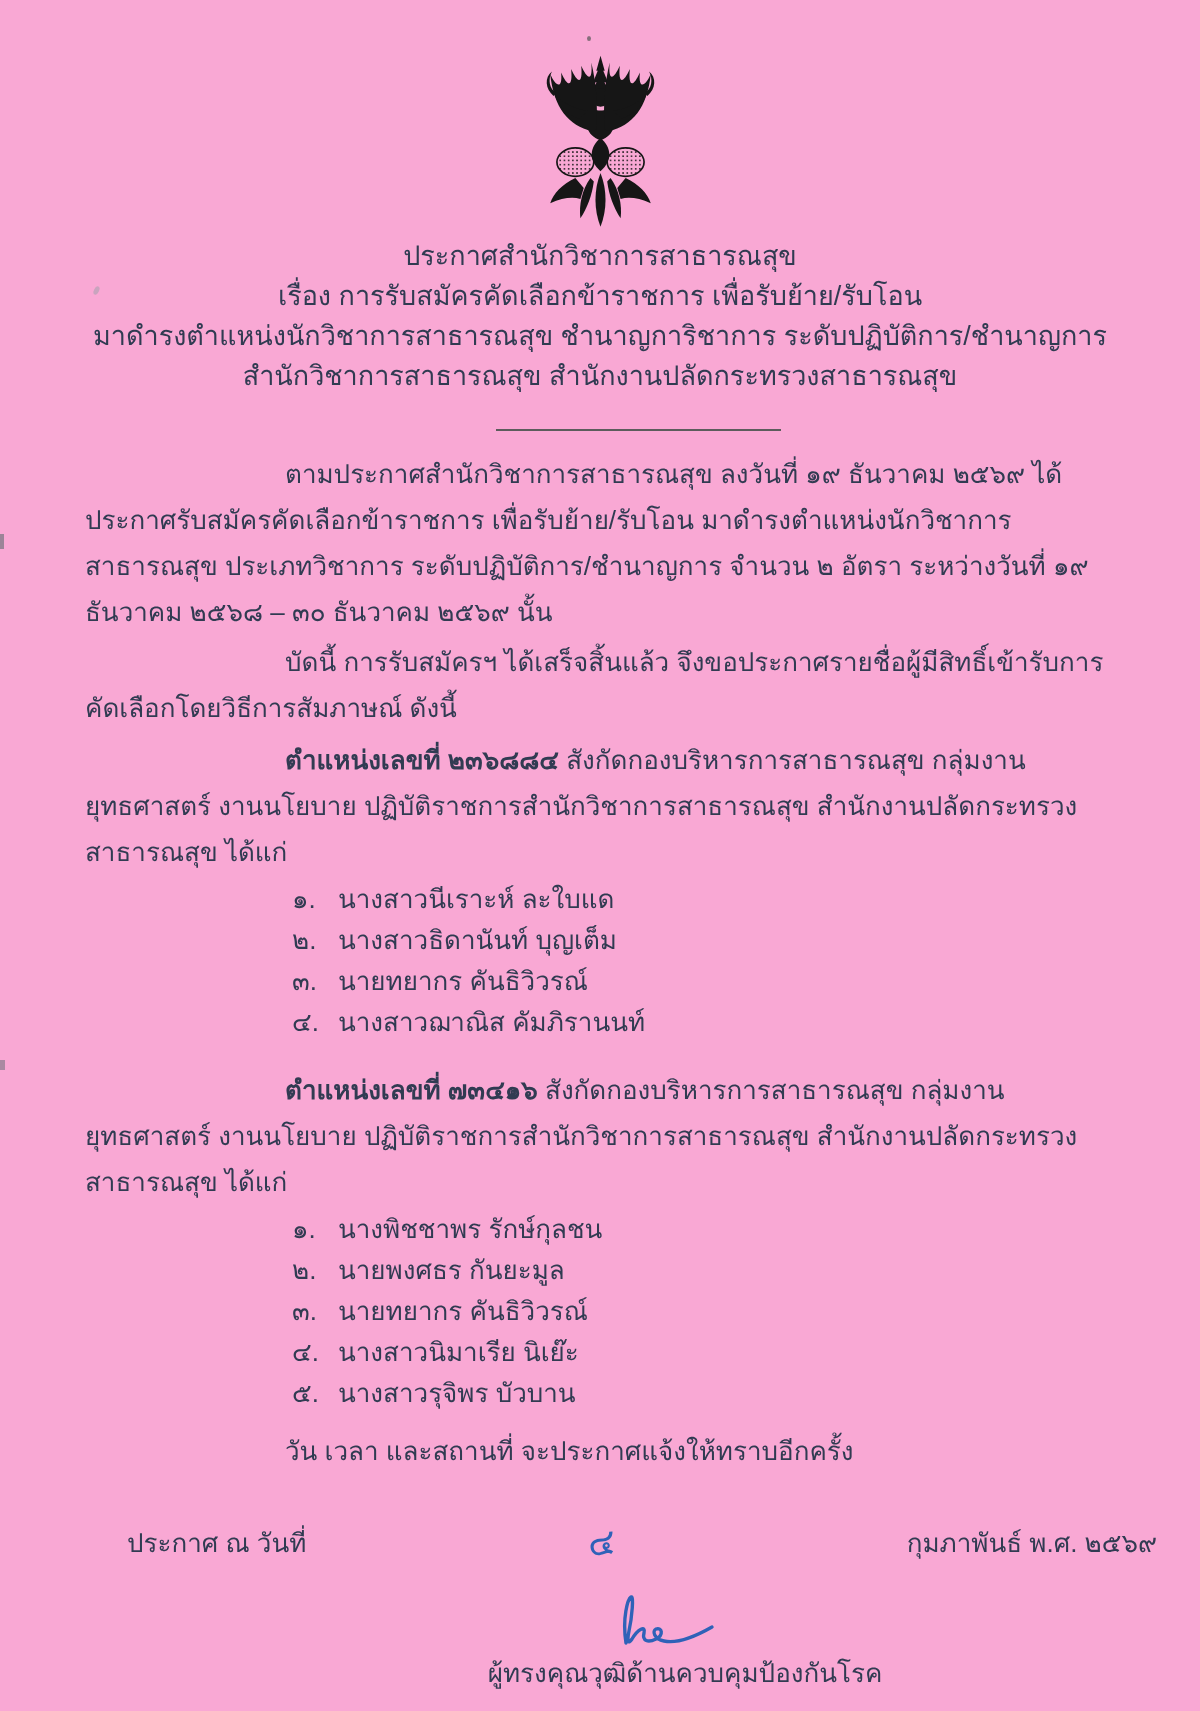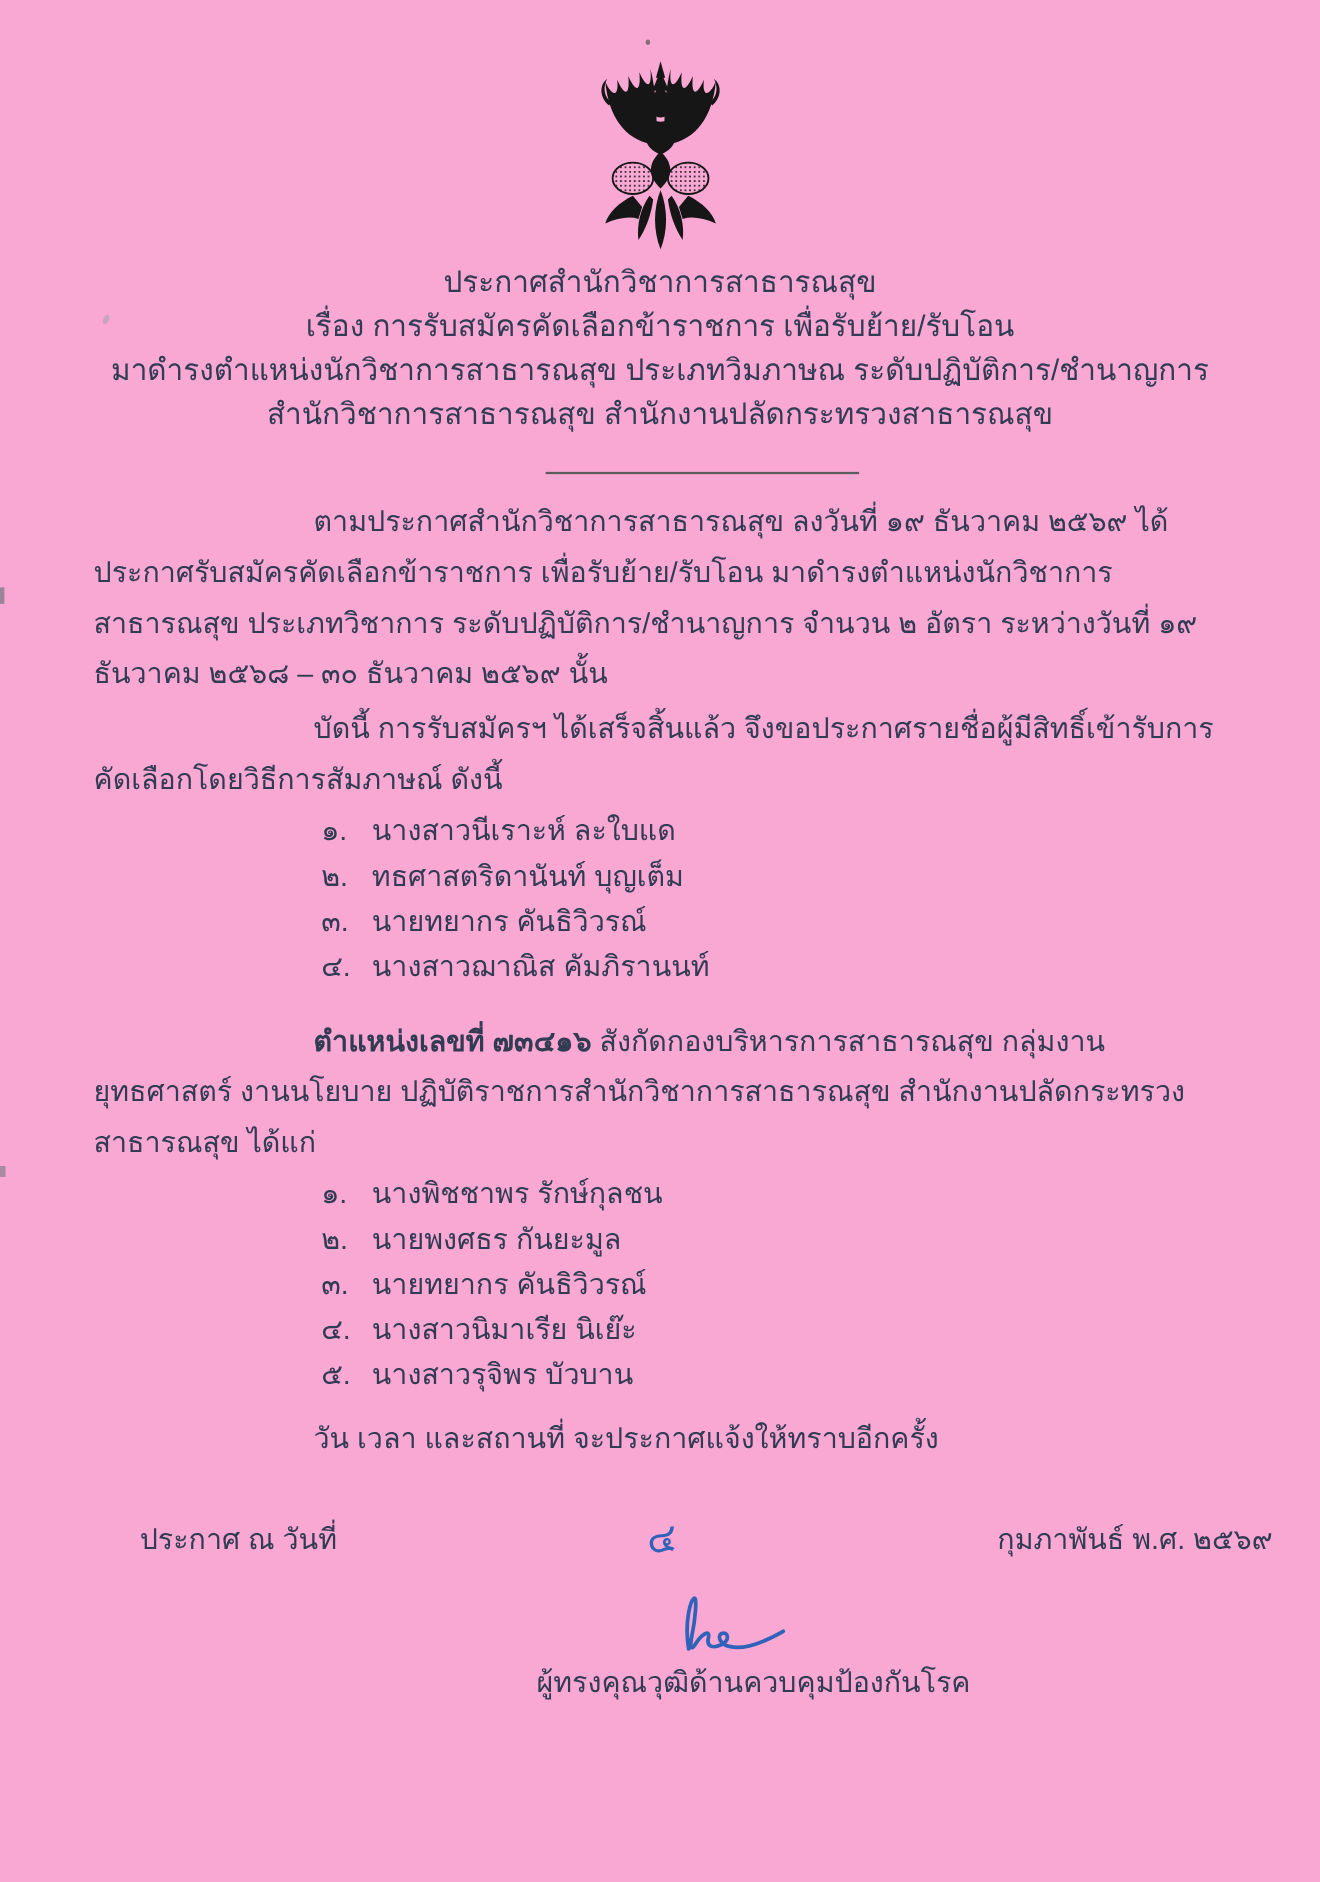--- a/index.html
+++ b/index.html
@@ -96,41 +96,42 @@
         <path d="M100 142 C92 162 92 186 100 206 C108 186 108 162 100 142 Z"></path>
         <path d="M88 148 C78 162 74 180 76 196 C84 184 90 168 92 152 Z"></path>
         <path d="M112 148 C122 162 126 180 124 196 C116 184 110 168 108 152 Z"></path>
       </g>
     </svg>
   </div>
 
   <div class="title-block">
     <div class="title-line">ประกาศสำนักวิชาการสาธารณสุข</div>
     <div class="title-line">เรื่อง การรับสมัครคัดเลือกข้าราชการ เพื่อรับย้าย/รับโอน</div>
-    <div class="title-line">มาดำรงตำแหน่งนักวิชาการสาธารณสุข ประเภทวิมภาษณ ระดับปฏิบัติการ/ชำนาญการ</div>
+    <div class="title-line">มาดำรงตำแหน่งนักวิชาการสาธารณสุข ชำนาญการิชาการ ระดับปฏิบัติการ/ชำนาญการ</div>
     <div class="title-line">สำนักวิชาการสาธารณสุข สำนักงานปลัดกระทรวงสาธารณสุข</div>
   </div>
 
   <hr class="divider">
 
   <div class="content">
 
     <p class="p-indent p1">ตามประกาศสำนักวิชาการสาธารณสุข ลงวันที่ ๑๙ ธันวาคม ๒๕๖๙ ได้ประกาศรับสมัครคัดเลือกข้าราชการ เพื่อรับย้าย/รับโอน มาดำรงตำแหน่งนักวิชาการสาธารณสุข ประเภทวิชาการ ระดับปฏิบัติการ/ชำนาญการ จำนวน ๒ อัตรา ระหว่างวันที่ ๑๙ ธันวาคม ๒๕๖๘ – ๓๐ ธันวาคม ๒๕๖๙ นั้น</p>
 
     <p class="p-indent p2">บัดนี้ การรับสมัครฯ ได้เสร็จสิ้นแล้ว จึงขอประกาศรายชื่อผู้มีสิทธิ์เข้ารับการคัดเลือกโดยวิธีการสัมภาษณ์ ดังนี้</p>
 
+    <p class="p-indent pos-heading"><span class="pos-label">ตำแหน่งเลขที่ ๒๓๖๘๘๔</span><span> สังกัดกองบริหารการสาธารณสุข กลุ่มงานยุทธศาสตร์ งานนโยบาย ปฏิบัติราชการสำนักวิชาการสาธารณสุข สำนักงานปลัดกระทรวงสาธารณสุข ได้แก่</span></p>
 
     <div class="name-list">
       <div class="name-row">
         <span class="name-no">๑.</span>
         <span>นางสาวนีเราะห์ ละใบแด</span>
       </div>
       <div class="name-row">
         <span class="name-no">๒.</span>
-        <span>ทธศาสตริดานันท์ บุญเต็ม</span>
+        <span>นางสาวธิดานันท์ บุญเต็ม</span>
       </div>
       <div class="name-row">
         <span class="name-no">๓.</span>
         <span>นายทยากร คันธิวิวรณ์</span>
       </div>
       <div class="name-row">
         <span class="name-no">๔.</span>
         <span>นางสาวฌาณิส คัมภิรานนท์</span>
       </div>
     </div>

